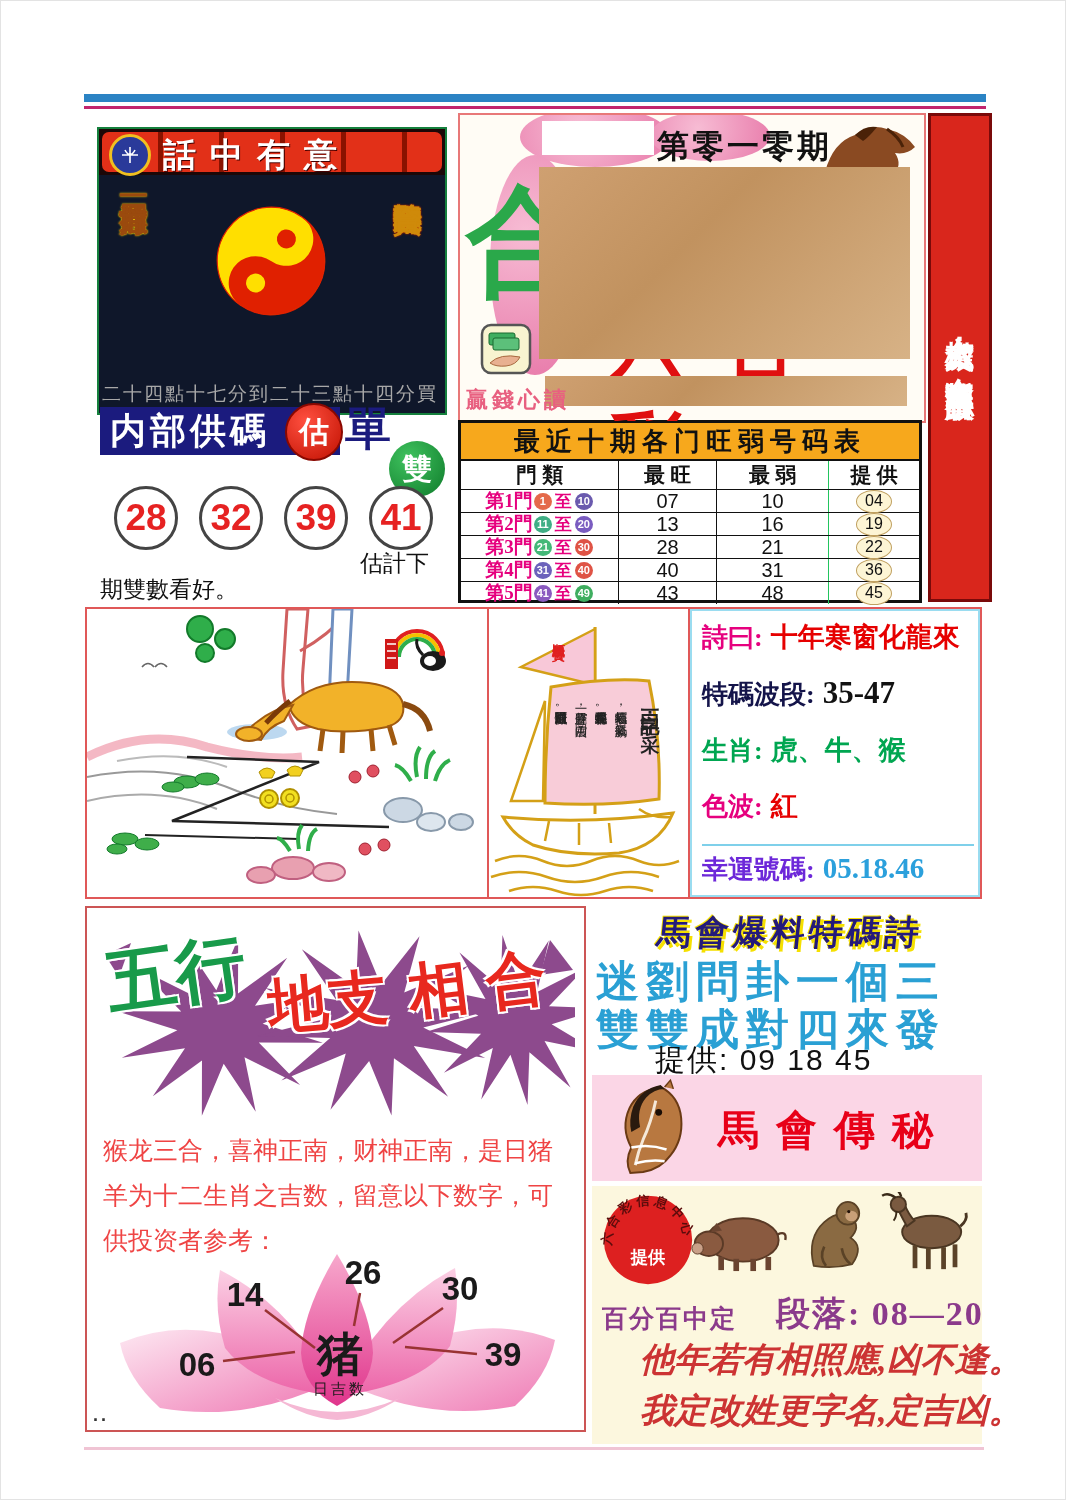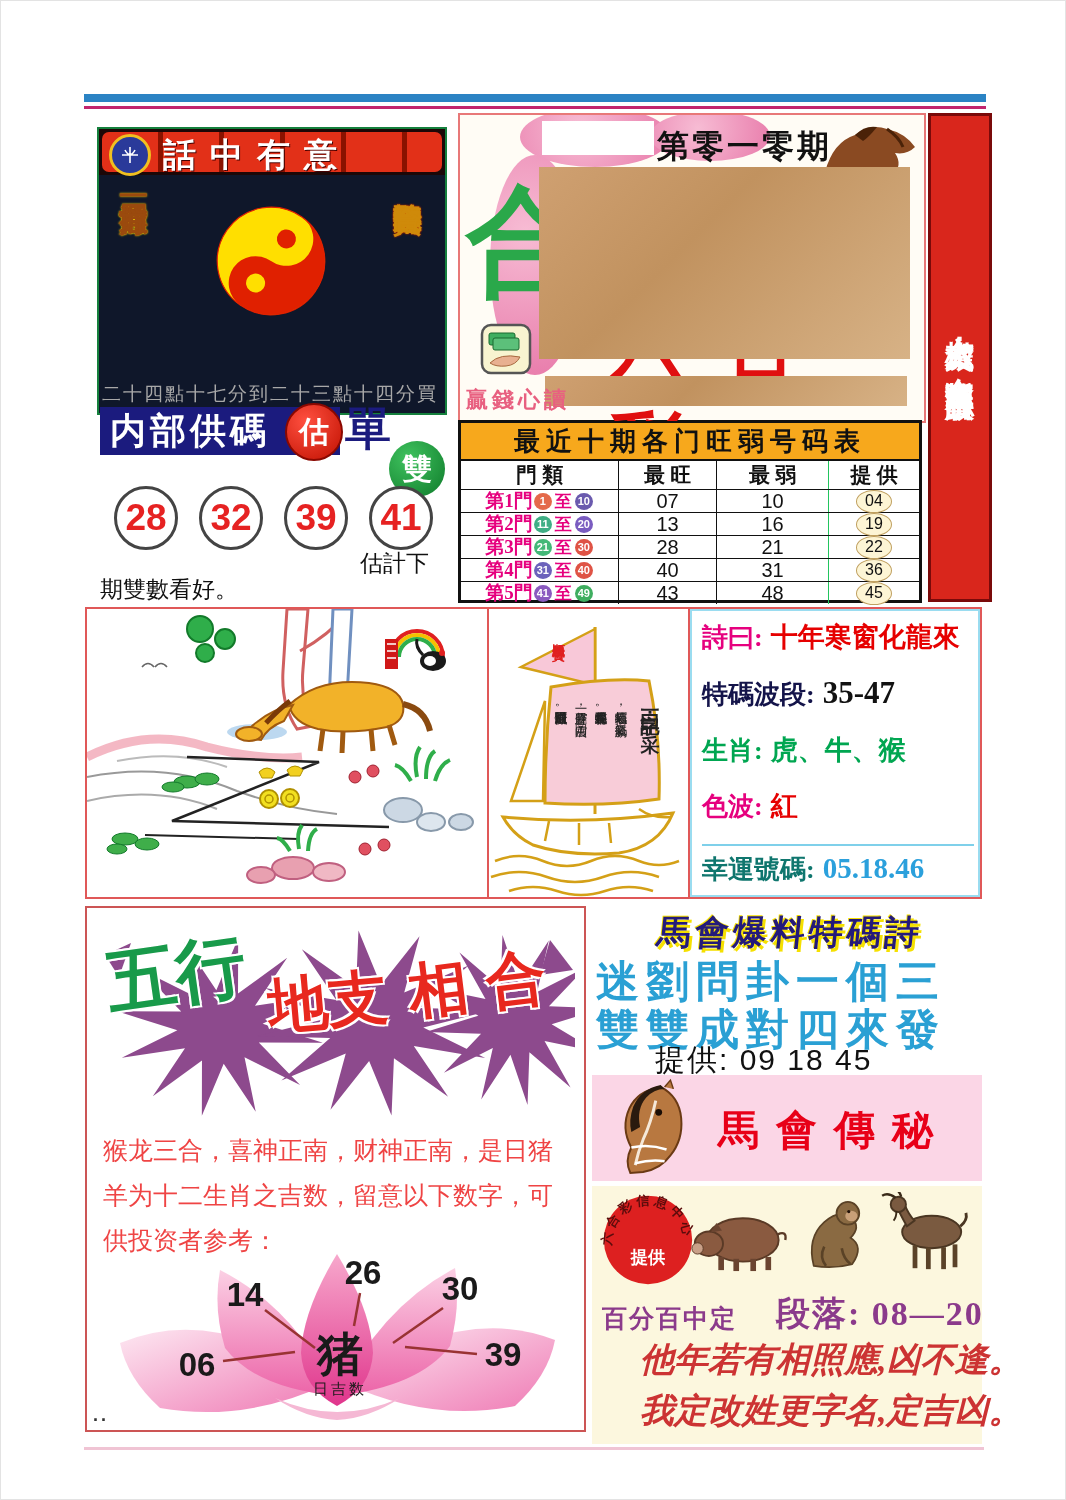--- a/index.html
+++ b/index.html
@@ -104,21 +104,21 @@
   .fortune{left:690px;top:609px;width:290px;height:288px;background:#fff;border:2px solid #9adcf0;
            box-sizing:border-box;display:flex;flex-direction:column;justify-content:space-between;
            padding:8px 4px 8px 10px;font-family:"Liberation Serif",serif;}
   .f-row{display:flex;align-items:baseline;white-space:nowrap;}
   .f-label{font-size:26px;font-weight:bold;margin-right:8px;}
   .f-val{font-size:27px;font-weight:bold;}
   .lbl-magenta{color:#e6007e;} .val-red{color:#e60000;}
   .lbl-navy{color:#14144a;} .val-black{color:#111;font-size:31px;}
   .lbl-green{color:#00a651;} .val-green{color:#00a651;}
   .val-rose{color:#cf1f4e;}
-  .lbl-blue{color:#0f766e;} .val-blue{color:#2ba0dc;font-size:29px;}
+  .lbl-blue{color:#6d28d9;} .val-blue{color:#2ba0dc;font-size:29px;}
   .f-lucky{border-top:2px solid #7fd0ea;padding-top:6px;}
 
   
   .blockE{left:85px;top:906px;width:501px;height:526px;border:2px solid #cc5555;background:#fff;box-sizing:border-box;}
   .burst-svg{left:95px;top:915px;width:480px;height:225px;}
   .wx-green{left:106px;top:928px;font-size:70px;font-weight:bold;color:#189a4a;transform:rotate(-8deg);
             font-family:"Liberation Serif",serif;z-index:2;text-shadow:2px 2px 0 #fff,-2px -2px 0 #fff,2px -2px 0 #fff,-2px 2px 0 #fff;}
   .wx-red1{left:268px;top:962px;font-size:60px;font-weight:bold;color:#e8281e;transform:rotate(-5deg);
            font-family:"Liberation Serif",serif;z-index:2;text-shadow:2px 2px 0 #fff,-2px -2px 0 #fff,2px -2px 0 #fff,-2px 2px 0 #fff;}
   .wx-red2{left:408px;top:944px;font-size:60px;font-weight:bold;color:#e8281e;transform:rotate(-7deg);letter-spacing:18px;

